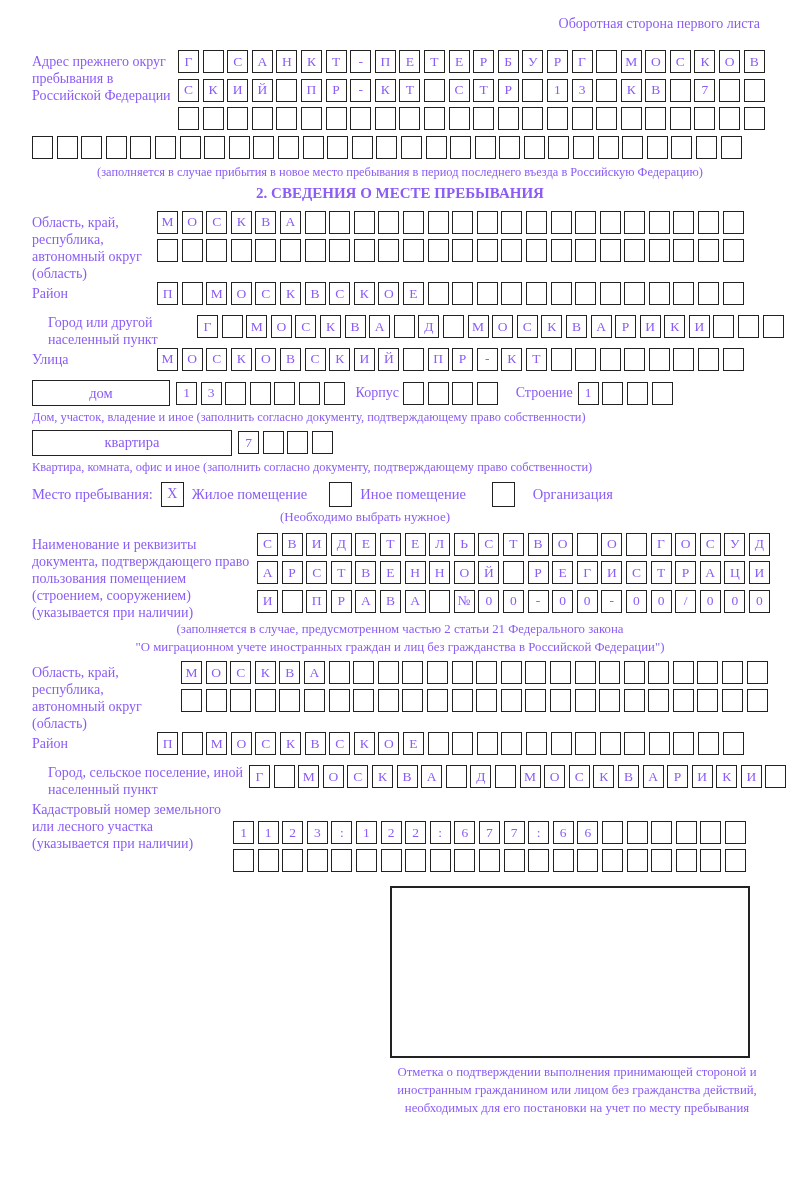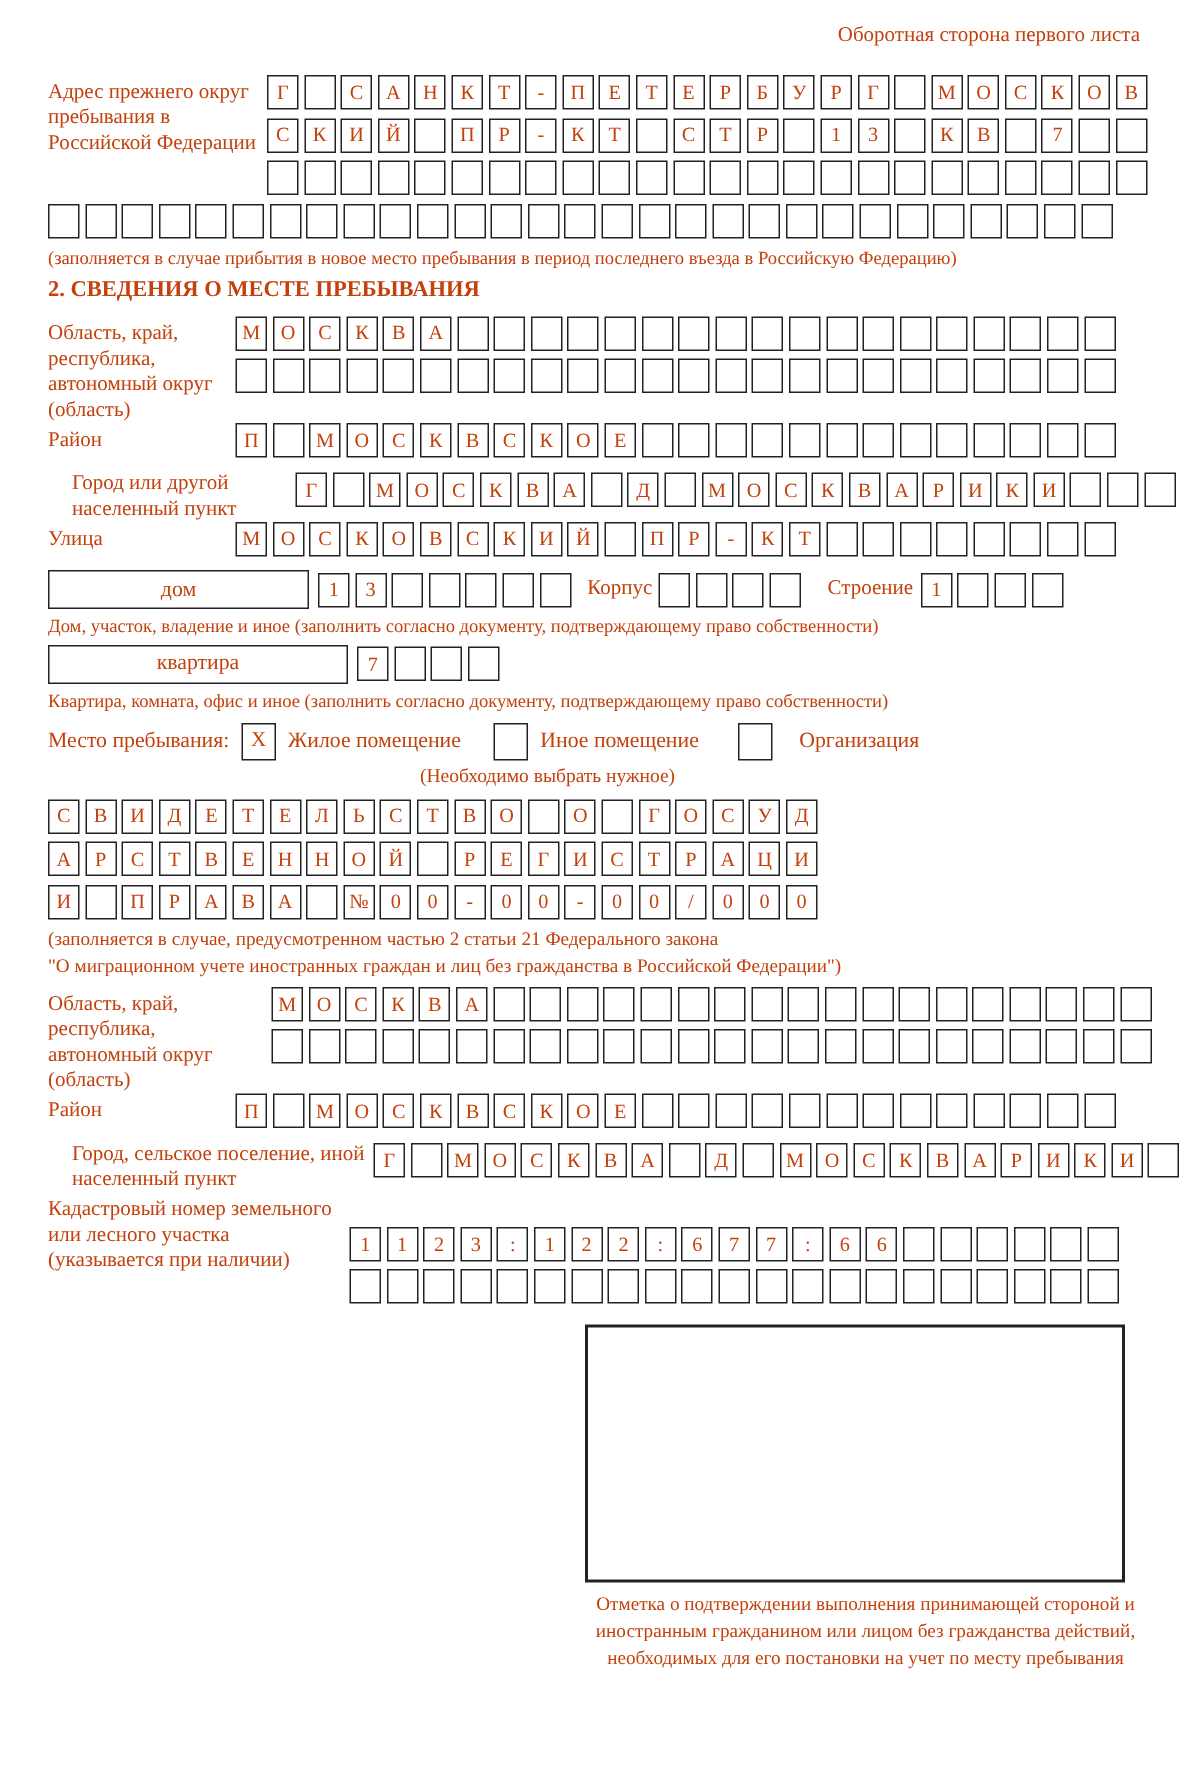--- a/index.html
+++ b/index.html
@@ -1,40 +1,40 @@
 <!DOCTYPE html>
 <html><head>
 <meta charset="utf-8">
 <style>
   * { margin:0; padding:0; box-sizing:border-box; }
   html,body { background:#fff; }
   .page {
     width:800px; height:1180px; overflow:hidden; position:relative;
-    background:#fff; color:#c2410c;
+    background:#fff; color:#8b5cf6;
     font-family:"Liberation Serif","DejaVu Serif",serif;
     padding:16px 32px 8px 32px;
   }
   .top-note { text-align:right; font-size:14px; padding-right:8px; margin-bottom:18px; }
   .frow { display:flex; align-items:flex-start; }
   .frow.vcenter { align-items:center;margin-left:16px; }
   .label { font-size:14px; line-height:1.22; padding-top:3px; }
   .lw122 { flex:0 0 122px; max-width:122px; margin-right:3px; }
   .lw143 { flex:0 0 143px; max-width:143px; margin-right:3px; }
   .lw146 { flex:0 0 146px; max-width:146px; margin-right:3px; }
   .lw198 { flex:0 0 198px; max-width:198px; margin-right:3px; }
   .lw222 { flex:0 0 222px; max-width:222px; margin-right:3px; }
   .boxrow { display:flex; gap:3.6px; margin-bottom:5.5px; }
   .cbox {
     flex:0 0 auto; width:21px; height:23px; border:1.6px solid #222; background:#fff;
     display:flex; align-items:center; justify-content:center;
     font-size:13.5px; line-height:1;
   }
   .chk { width:23px; height:25px; font-size:14px; }
   .small { font-size:12.4px; line-height:1.35; }
-  .center { }
+  .center { text-align:center; }
   .h-bold { font-weight:bold; font-size:15px; } .mb4 { margin-bottom:4px; }
   .sec-title { margin:4px 0 9px 0; }
   .rect-label {
     border:1.6px solid #222; height:26px; background:#fff;
     display:flex; align-items:center; justify-content:center; font-size:14.5px;
   }
   .inline-lab { font-size:14px; white-space:nowrap; }
   .house-row, .apt-row { display:flex; align-items:center; margin:4px 0 3px 0; }
   .stay-row { display:flex; align-items:center; gap:8px; margin:6px 0 2px 0; font-size:14.5px; }
   .stay-note { font-size:13px; margin:1px 0 8px 248px; }
@@ -312,21 +312,21 @@
         <span class="cbox"></span>
         <span class="cbox"></span>
         <span class="cbox"></span>
         <span class="cbox"></span>
         <span class="cbox"></span>
         <span class="cbox"></span>
       </div>
   </div>
 
   <div class="house-row">
-    <div class="rect-label" style="width:174px;">дом</div>
+    <div class="rect-label" style="width:138px;">дом</div>
     <div class="boxrow" style="margin:0 0 0 6px;">
         <span class="cbox">1</span>
         <span class="cbox">3</span>
         <span class="cbox"></span>
         <span class="cbox"></span>
         <span class="cbox"></span>
         <span class="cbox"></span>
         <span class="cbox"></span>
       </div>
     <span class="inline-lab" style="margin-left:11px;">Корпус</span>
@@ -362,20 +362,21 @@
     <span class="cbox chk">X</span>
     <span>Жилое помещение</span>
     <span class="cbox chk" style="margin-left:14px;"></span>
     <span>Иное помещение</span>
     <span class="cbox chk" style="margin-left:18px;"></span>
     <span style="margin-left:10px;">Организация</span>
   </div>
   <div class="stay-note">(Необходимо выбрать нужное)</div>
 
   <div class="frow doc-block">
+    <div class="label lw222">Наименование и реквизиты документа, подтверждающего право пользования помещением (строением, сооружением) (указывается при наличии)</div>
     <div>
       <div class="boxrow">
           <span class="cbox">С</span>
           <span class="cbox">В</span>
           <span class="cbox">И</span>
           <span class="cbox">Д</span>
           <span class="cbox">Е</span>
           <span class="cbox">Т</span>
           <span class="cbox">Е</span>
           <span class="cbox">Л</span>

